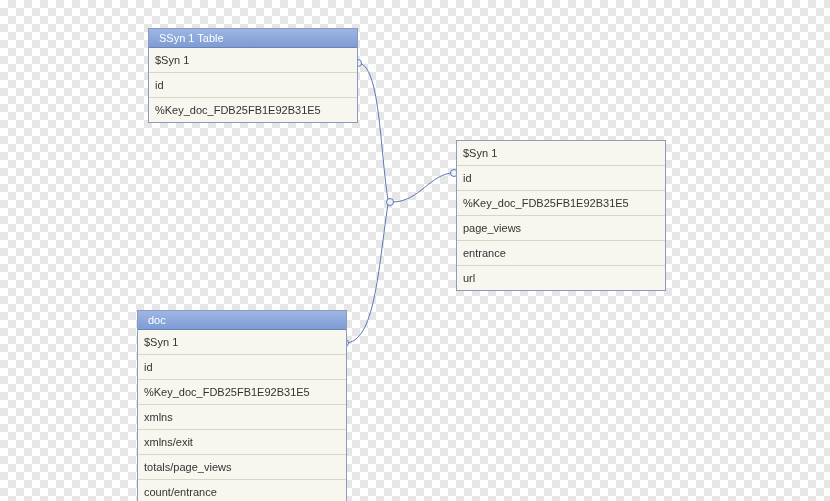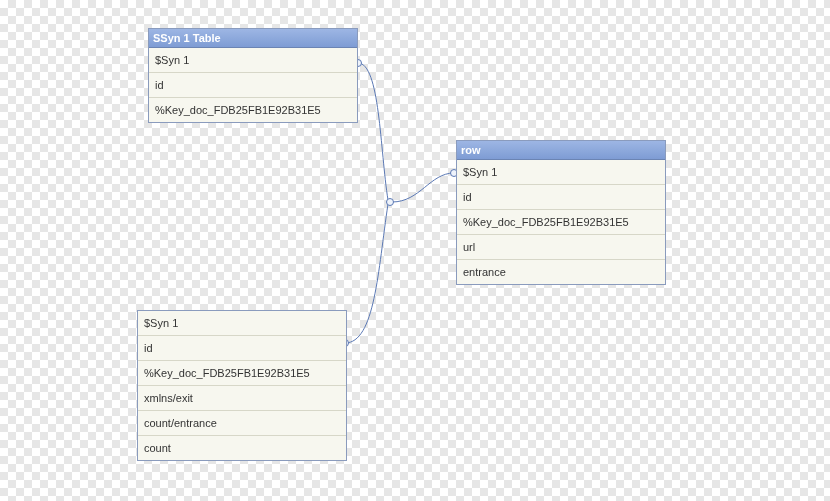--- a/index.html
+++ b/index.html
@@ -30,22 +30,22 @@
   }
   .entity {
     position: absolute;
     border: 1px solid #8a9bbd;
     background: #f5f5ee;
     box-shadow: none;
   }
   .entity .title {
     background: linear-gradient(#9db6e4, #7e9cd4);
     color: #ffffff;
-    font-weight: bold;
-    padding: 3px 4px;
+    font-weight: normal;
+    padding: 3px 10px;
     border-bottom: 1px solid #6b84b3;
     cursor: move;
   }
   .entity .row {
     padding: 6px 6px;
     border-top: 1px solid #d7d7c8;
     background: #f7f7ef;
     color: #333;
     white-space: nowrap;
     overflow: hidden;
@@ -84,30 +84,33 @@
   </svg>
 
   <div class="entity" style="left:148px; top:28px; width:208px;">
     <div class="title">SSyn 1 Table</div>
     <div class="row first">$Syn 1</div>
     <div class="row">id</div>
     <div class="row">%Key_doc_FDB25FB1E92B31E5</div>
   </div>
 
   <div class="entity" style="left:456px; top:140px; width:208px;">
-    <div class="title">row</div>
     <div class="row first">$Syn 1</div>
     <div class="row indent-1">id</div>
     <div class="row indent-2">%Key_doc_FDB25FB1E92B31E5</div>
+    <div class="row">page_views</div>
+    <div class="row">entrance</div>
     <div class="row">url</div>
-    <div class="row">entrance</div>
   </div>
 
   <div class="entity" style="left:137px; top:310px; width:208px;">
+    <div class="title">doc</div>
     <div class="row first">$Syn 1</div>
     <div class="row indent-1">id</div>
     <div class="row indent-2">%Key_doc_FDB25FB1E92B31E5</div>
+    <div class="row">xmlns</div>
     <div class="row">xmlns/exit</div>
+    <div class="row">totals/page_views</div>
     <div class="row">count/entrance</div>
     <div class="row">count</div>
   </div>
 
 </div>
 
 </body></html>

